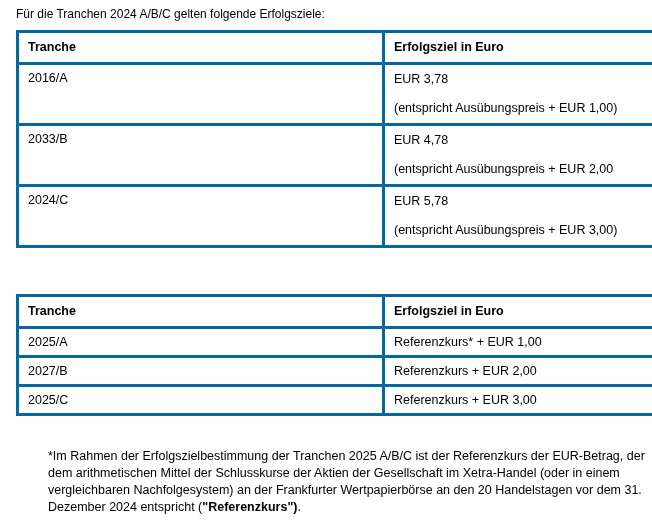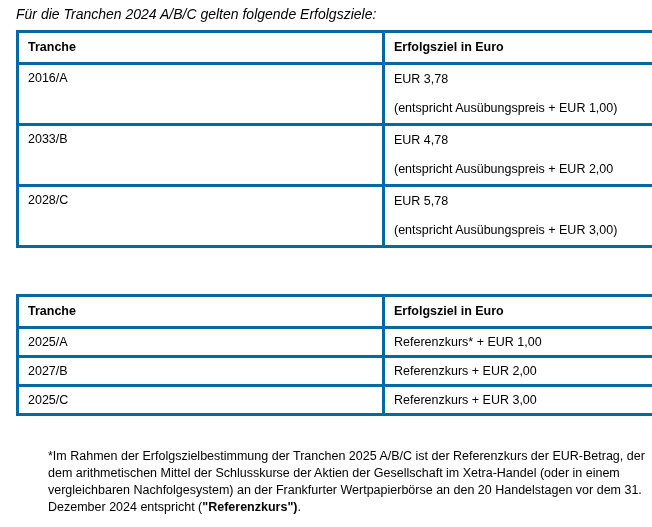--- a/index.html
+++ b/index.html
@@ -18,24 +18,23 @@
   .page {
     position: relative;
     width: 652px;
     height: 527px;
     padding: 0;
     box-sizing: border-box;
   }
   .intro {
     position: absolute;
     left: 16px;
-    font-size: 14px;
+    font-size: 12px;
     line-height: 16px;
     white-space: nowrap;
-    font-style: italic;
   }
   #intro-1 { top: 6px; }
   #intro-2 { top: 268px; }
 
   table.grid {
     position: absolute;
     left: 16px;
     width: 620px;
     border-collapse: collapse;
     table-layout: fixed;
@@ -103,21 +102,21 @@
         </td>
       </tr>
       <tr class="row-tall">
         <td>2033/B</td>
         <td>
           <span class="cell-line">EUR 4,78</span>
           <span class="cell-line second">(entspricht Ausübungspreis + EUR 2,00</span>
         </td>
       </tr>
       <tr class="row-tall">
-        <td>2028/C</td>
+        <td>2024/C</td>
         <td>
           <span class="cell-line">EUR 5,78</span>
           <span class="cell-line second">(entspricht Ausübungspreis + EUR 3,00)</span>
         </td>
       </tr>
     </tbody>
   </table>
 
 
   <table class="grid" id="table-2025">

